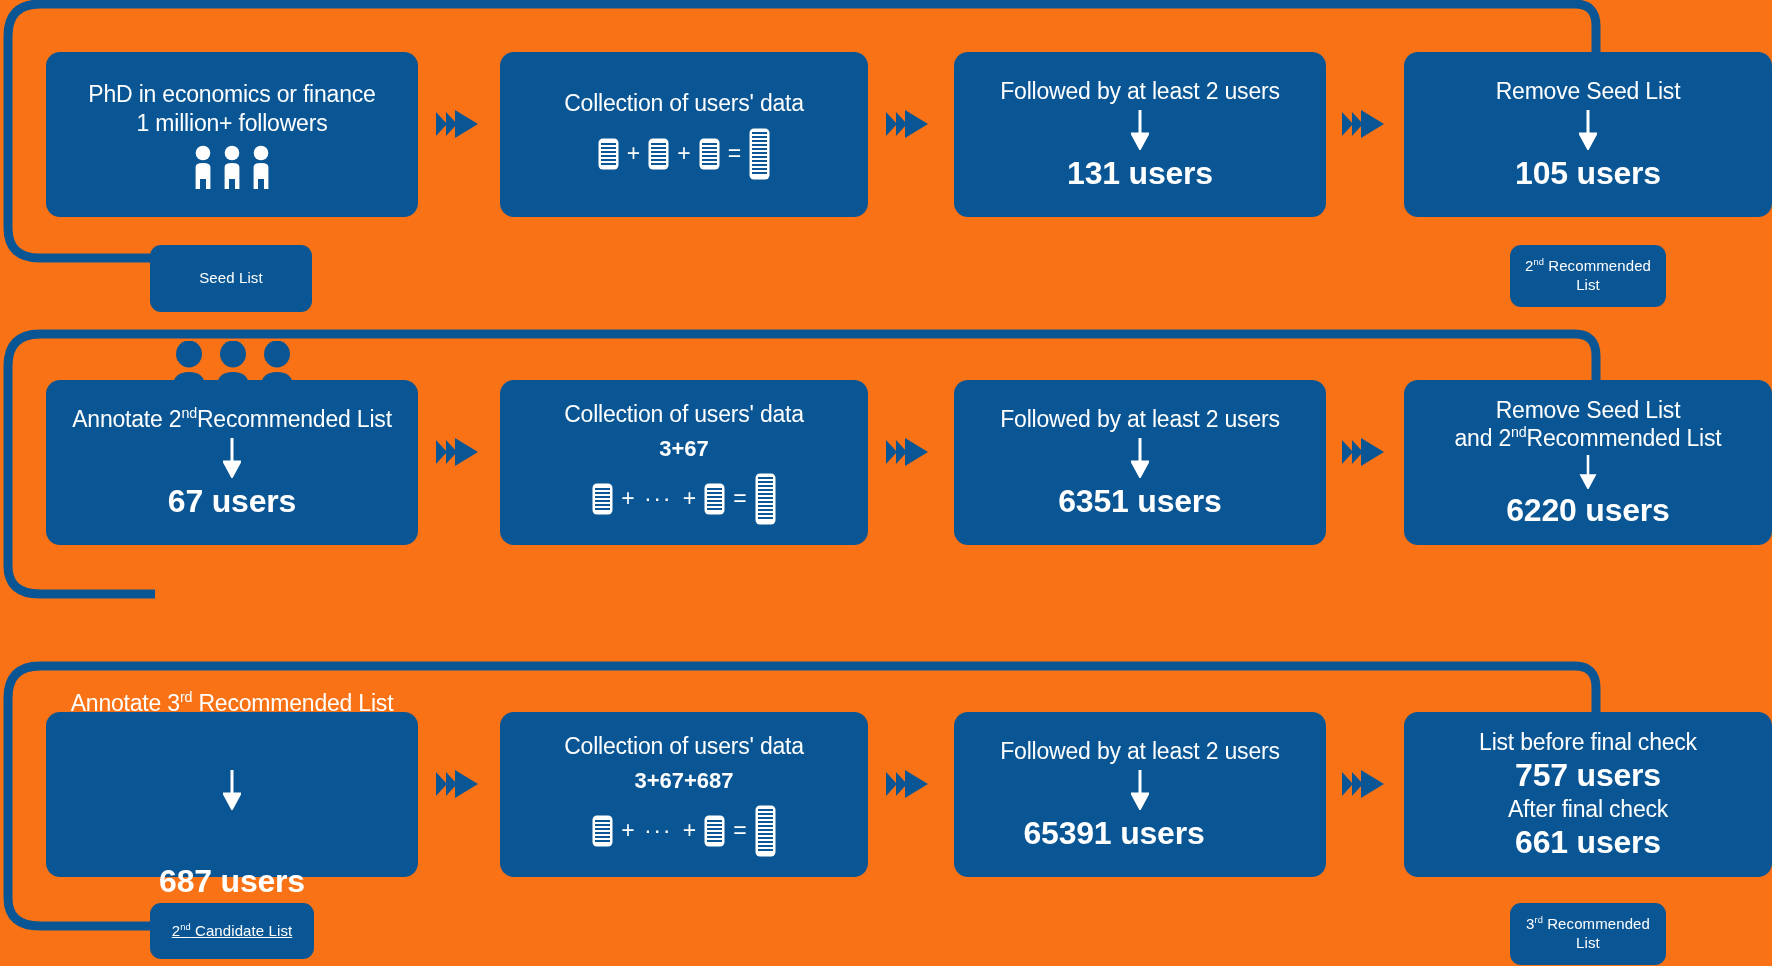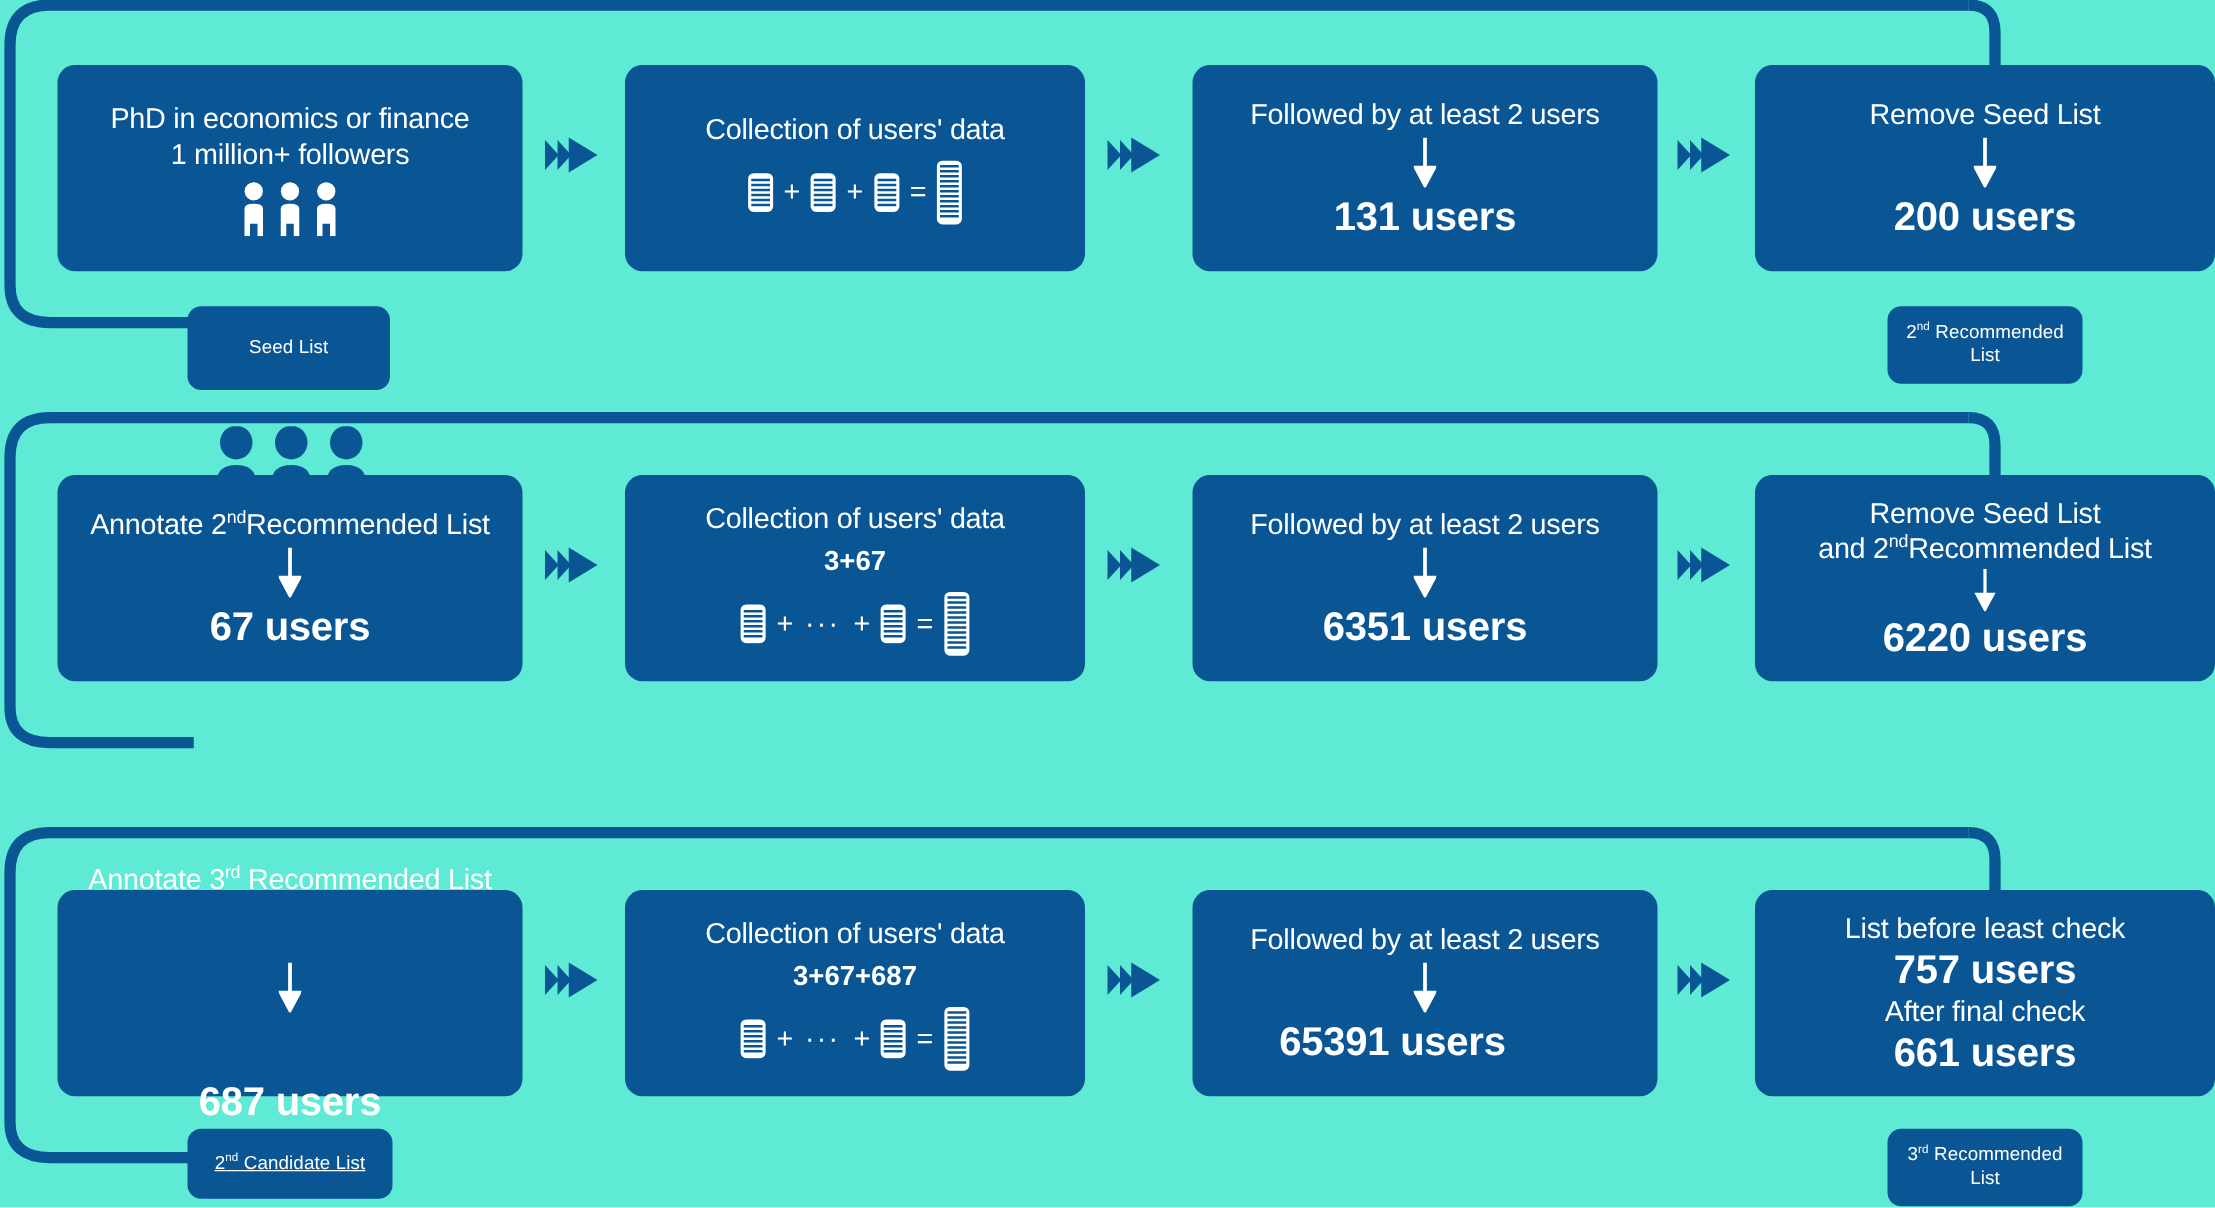--- a/index.html
+++ b/index.html
@@ -8,21 +8,21 @@
     background: #ffffff;
   }
   body {
     font-family: "Liberation Sans", sans-serif;
     -webkit-font-smoothing: antialiased;
   }
   #stage {
     position: relative;
     width: 1772px;
     height: 966px;
-    background: #5eead4;
+    background: #f97316;
     overflow: hidden;
   }
 
   
   .row {
     position: absolute;
     left: 0;
     width: 1772px;
   }
   .row-1 { top: 0px;   height: 330px; }
@@ -267,21 +267,21 @@
         <path d="M12 5 L23 17 L12 29 Z" fill="#0A5694"></path>
         <path d="M21 3 L44 17 L21 31 Z" fill="#0A5694"></path>
       </svg>
     </div>
 
     <div class="pbox" style="left:1404px; top:52px; width:368px; height:165px;">
       <div class="head">Remove  Seed List</div>
       <svg class="dn-arrow" viewBox="0 0 18 40">
         <path d="M9 0 L9 27 M9 38 L1.5 24 L16.5 24 Z" stroke="#fff" stroke-width="3" fill="#fff"></path>
       </svg>
-      <div class="count">200 users</div>
+      <div class="count">105 users</div>
     </div>
 
     <div class="tag" style="left:150px; top:245px; width:162px; height:67px;">
       <span>Seed List</span>
     </div>
 
     <div class="tag" style="left:1510px; top:245px; width:156px; height:62px;">
       <span><span>2</span><sup>nd</sup><span style="white-space:pre-line"> Recommended
 List</span></span>
     </div>
@@ -511,21 +511,21 @@
 
     <div class="ff" style="left:1340px; top:107px;">
       <svg viewBox="0 0 46 34" width="46" height="34">
         <path d="M2 5 L13 17 L2 29 Z" fill="#0A5694"></path>
         <path d="M12 5 L23 17 L12 29 Z" fill="#0A5694"></path>
         <path d="M21 3 L44 17 L21 31 Z" fill="#0A5694"></path>
       </svg>
     </div>
 
     <div class="pbox" style="left:1404px; top:52px; width:368px; height:165px;">
-      <div class="head">List before least check</div>
+      <div class="head">List before final check</div>
       <div class="count small-gap">757 users</div>
       <div class="head">After final check</div>
       <div class="count small-gap">661 users</div>
     </div>
 
   </div>
 
 </div>
 
 </body></html>

